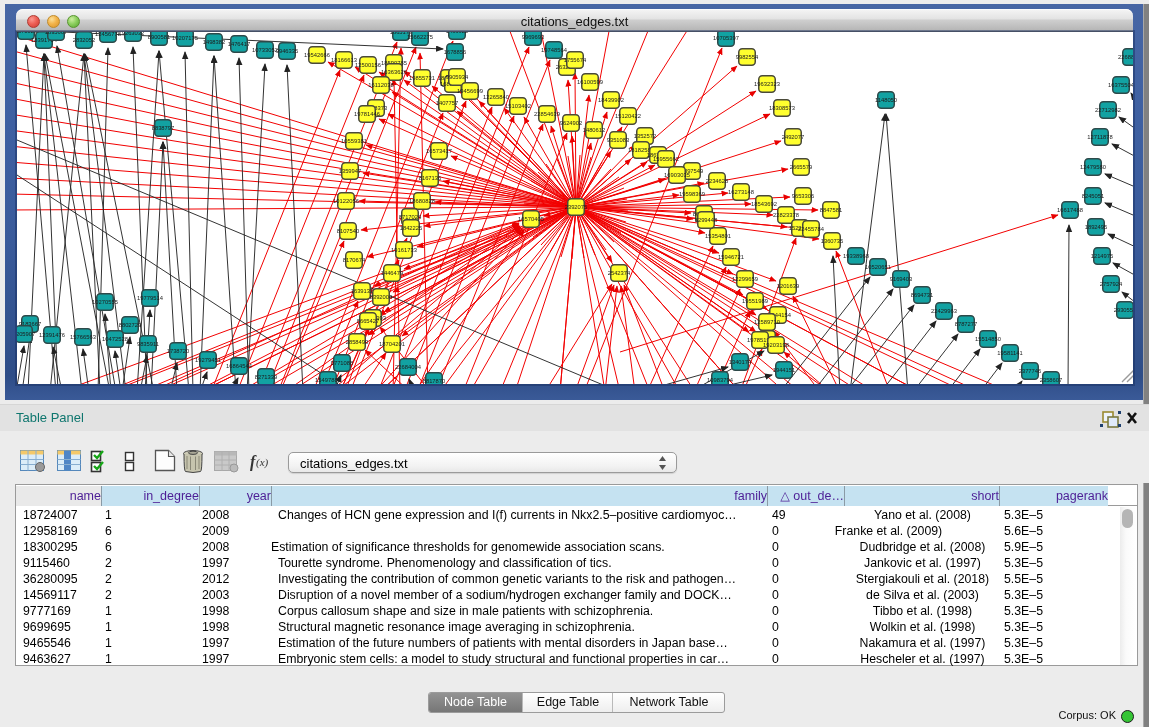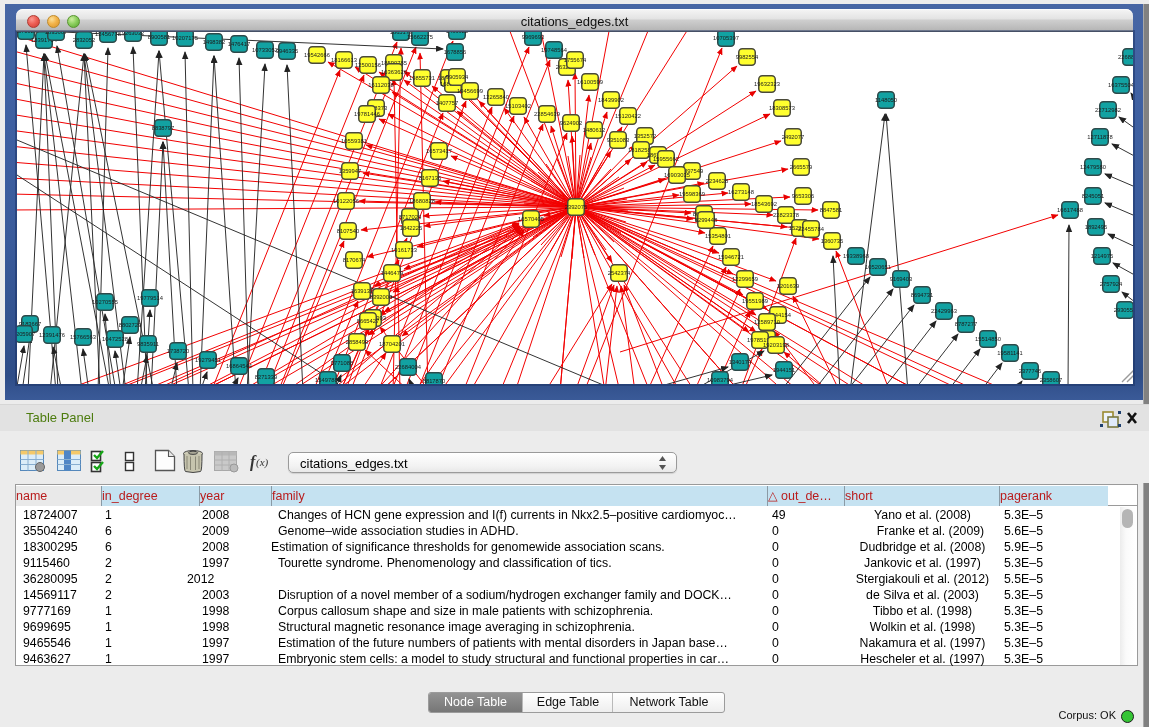--- a/index.html
+++ b/index.html
@@ -16,33 +16,33 @@
 #title{position:absolute;left:0;right:0;top:5px;text-align:center;font-size:13px;color:#111}
 #canvas{position:absolute;left:1px;top:23px;width:1116px;height:352px;background:#fff;overflow:hidden;
  box-shadow:0 0 0 2px rgba(22,44,94,.45)}
 .nl{font-size:5.8px;fill:#1d1d1d;text-anchor:middle;font-family:"Liberation Sans",sans-serif}
 
 #redge{position:absolute;right:0;top:4px;width:5px;height:723px;background:#818181;
  border-left:1px solid #a8a8a8}
 
 #tpbar{position:absolute;left:0;top:404px;width:1149px;height:26px;background:#e2e2e2;
  border-top:1px solid #d6d6d6;border-bottom:1px solid #d9d9d9}
-#tpbar .lbl{position:absolute;left:26px;top:5px;font-size:13px;color:#4d7c0f}
+#tpbar .lbl{position:absolute;left:16px;top:5px;font-size:13px;color:#0f766e}
 #ptools{position:absolute;top:406px;right:8px;width:60px;height:20px}
 
 #tbar{position:absolute;left:0;top:431px;width:1149px;height:52px;background:#ececec}
 #combo{position:absolute;left:288px;top:452px;width:389px;height:21px;border:1px solid #9a9a9a;
  border-radius:5px;background:linear-gradient(180deg,#ffffff,#f2f2f2 70%,#e8e8e8);
  font-size:13px;color:#000;line-height:21px;padding-left:11px;box-sizing:border-box;
  box-shadow:0 1px 1px rgba(0,0,0,.12)}
 
 #tbl{position:absolute;left:15px;top:484px;width:1123px;height:182px;background:#fff;
  border:1px solid #9a9a9a;box-sizing:border-box}
 .hc{position:absolute;top:1px;height:20px;background:#c5e2f1;border-right:1px solid #8a9aa5;
- font-size:12.5px;color:#b91c1c;text-align:left;line-height:20px;box-sizing:border-box}
+ font-size:12.5px;color:#4c1d95;text-align:right;line-height:20px;box-sizing:border-box}
 #hdr{position:absolute;left:15px;top:485px;width:1122px;height:21px;border-bottom:1px solid #9a9a9a;box-sizing:border-box;z-index:5}
 .row{position:absolute;left:15px;width:1104px;height:16px;font-size:12.3px;color:#000;z-index:4}
 .row span{position:absolute;top:1px;white-space:nowrap}
 .row .ctr{text-align:center}
 #vsb{position:absolute;left:1104px;top:22px;width:15px;height:158px;
  background:linear-gradient(90deg,#ececec,#fafafa 40%,#fff)}
 #vsb .th{position:absolute;left:2px;top:2px;width:11px;height:19px;border-radius:5.5px;background:#b5b5b5}
 
 #tabs{position:absolute;left:428px;top:692px;width:295px;height:19px;border:1px solid #9b9b9b;
  border-radius:3px;background:linear-gradient(180deg,#fff,#eee);font-size:12.5px;overflow:hidden}
@@ -721,26 +721,25 @@
 <div class="row" style="top:507px">
 <span style="left:8px">18724007</span>
       <span style="left:90px">1</span>
       <span style="left:187px">2008</span>
 <span style="left:263px">Changes of HCN gene expression and I(f) currents in Nkx2.5–positive cardiomyoc…</span>
       <span style="left:757px">49</span>
 <span class="ctr" style="left:830px;width:155px">Yano et al. (2008)</span>
       <span style="left:989px">5.3E–5</span>
     </div>
 <div class="row" style="top:523px">
-<span style="left:8px">35504240</span>
+<span style="left:8px">12958169</span>
       <span style="left:90px">6</span>
       <span style="left:187px">2009</span>
-<span style="left:263px">Genome–wide association studies in ADHD.</span>
       <span style="left:757px">0</span>
-<span class="ctr" style="left:838px;width:155px">Franke et al. (2009)</span>
+<span class="ctr" style="left:796px;width:155px">Franke et al. (2009)</span>
       <span style="left:989px">5.6E–5</span>
     </div>
 <div class="row" style="top:539px">
 <span style="left:8px">18300295</span>
       <span style="left:90px">6</span>
       <span style="left:187px">2008</span>
 <span style="left:256px">Estimation of significance thresholds for genomewide association scans.</span>
       <span style="left:757px">0</span>
 <span class="ctr" style="left:830px;width:155px">Dudbridge et al. (2008)</span>
       <span style="left:989px">5.9E–5</span>
@@ -750,23 +749,24 @@
       <span style="left:90px">2</span>
       <span style="left:187px">1997</span>
 <span style="left:263px">Tourette syndrome. Phenomenology and classification of tics.</span>
       <span style="left:757px">0</span>
 <span class="ctr" style="left:830px;width:155px">Jankovic et al. (1997)</span>
       <span style="left:989px">5.3E–5</span>
     </div>
 <div class="row" style="top:571px">
 <span style="left:8px">36280095</span>
       <span style="left:90px">2</span>
-      <span style="left:172px">2012</span>
+      <span style="left:187px">2012</span>
+<span style="left:263px">Investigating the contribution of common genetic variants to the risk and pathogen…</span>
       <span style="left:757px">0</span>
-<span class="ctr" style="left:830px;width:155px">Stergiakouli et al. (2012)</span>
+<span class="ctr" style="left:830px;width:155px">Stergiakouli et al. (2018)</span>
       <span style="left:989px">5.5E–5</span>
     </div>
 <div class="row" style="top:587px">
 <span style="left:8px">14569117</span>
       <span style="left:90px">2</span>
       <span style="left:187px">2003</span>
 <span style="left:263px">Disruption of a novel member of a sodium/hydrogen exchanger family and DOCK…</span>
       <span style="left:757px">0</span>
 <span class="ctr" style="left:830px;width:155px">de Silva et al. (2003)</span>
       <span style="left:989px">5.3E–5</span>

